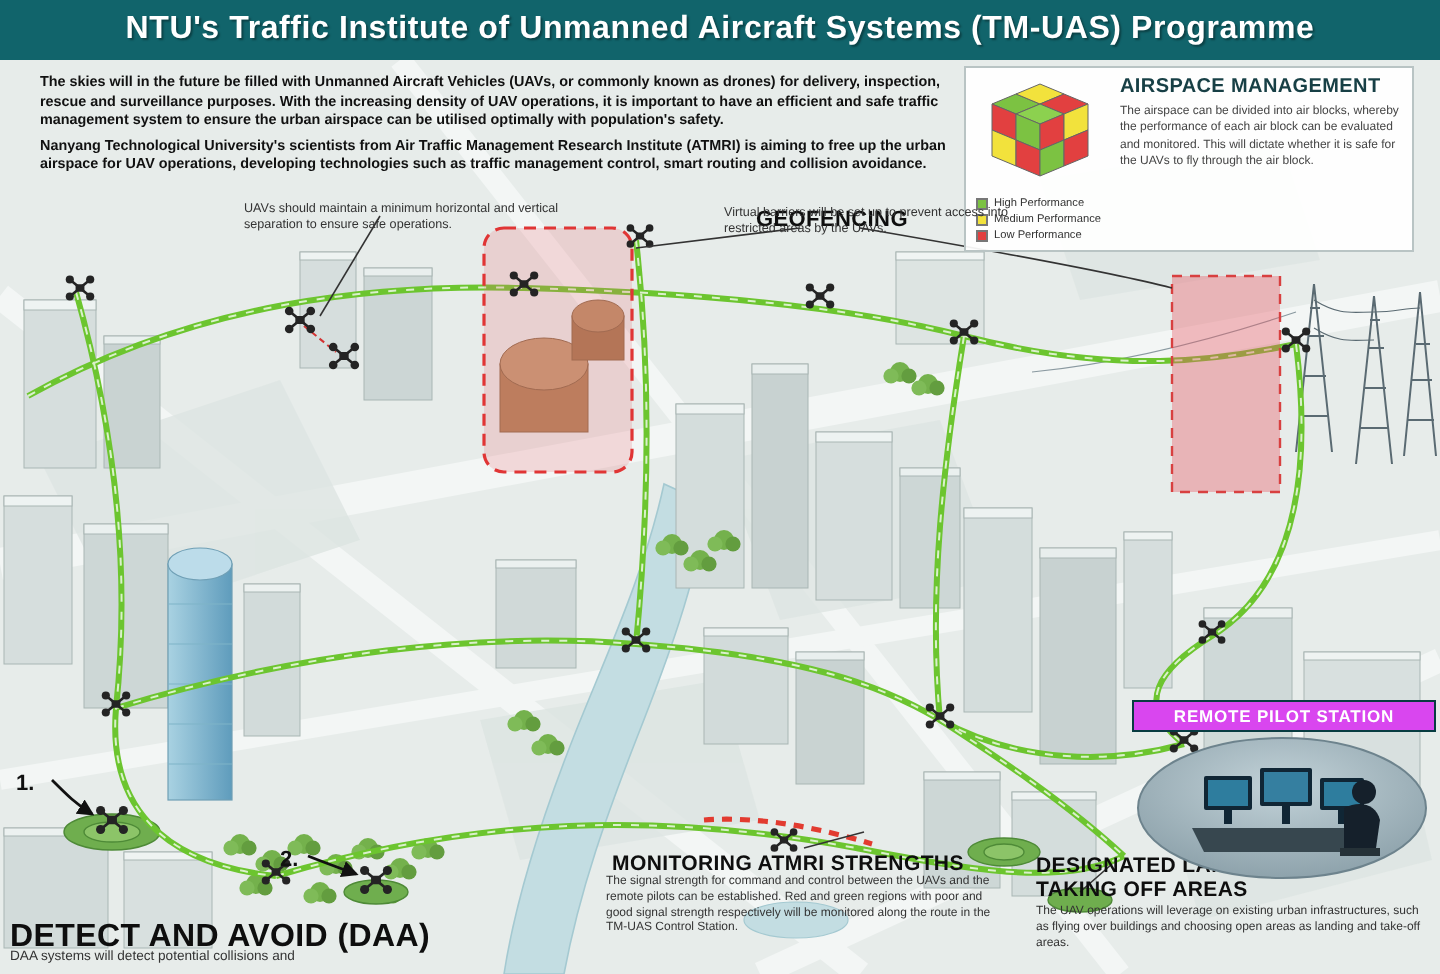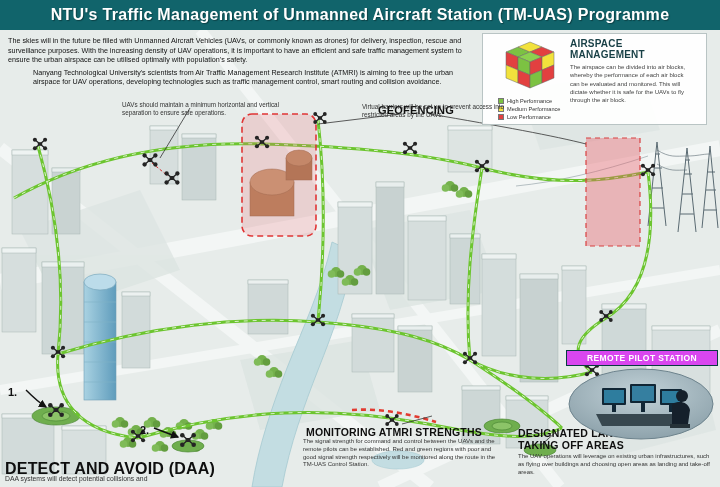--- a/index.html
+++ b/index.html
@@ -6,26 +6,26 @@
   html,body { background:#fff; }
   body { font-family:"Liberation Sans", sans-serif; }
   .poster { position:relative; width:720px; height:487px; overflow:hidden; background:#e7ecea; }
 
   .title-bar { position:absolute; top:0; left:0; width:720px; height:30px; background:#11646b;
     color:#fff; font-weight:bold; font-size:16px; line-height:30px; text-align:center;
     letter-spacing:0.3px; text-shadow:1px 1px 1px rgba(0,0,0,0.35); z-index:5; }
 
   .scene { position:absolute; top:30px; left:0; z-index:1; }
 
-  .intro { position:absolute; top:36px; left:8px; width:472px; font-size:7.2px; line-height:1.32;
-    color:#111; z-index:6; }
-  .intro p + p { margin-top:3px;margin-left:25px; }
+  .intro { position:absolute; top:36px; left:20px; width:472px; font-size:7.2px; line-height:1.32;
+    color:#111; z-index:6;font-weight:bold; }
+  .intro p + p { margin-top:3px; }
 
   .panel { position:absolute; top:33px; left:482px; width:225px; background:rgba(255,255,255,0.93);
-    border:1px solid #b9c4c4; padding:4px 15px; display:flex; gap:6px; z-index:6; }
+    border:1px solid #b9c4c4; padding:4px 5px; display:flex; gap:6px; z-index:6; }
   .panel-left { width:66px; flex:none; }
   .legend { margin-top:2px; }
   .legend-item { display:flex; align-items:center; gap:3px; font-size:5.6px; color:#333; margin-top:2px; }
   .chip { width:6px; height:6px; flex:none; border:0.5px solid #777; }
   .panel-title { font-size:10px; font-weight:bold; color:#173f45; letter-spacing:0.2px; }
   .panel-body { font-size:6px; line-height:1.38; color:#444; margin-top:3px; }
 
   .callout-h { position:absolute; font-weight:bold; color:#0e0e0e; font-size:11px; letter-spacing:0.2px; z-index:6; }
   .callout-b { position:absolute; font-size:6.3px; line-height:1.3; color:#333; z-index:6; }
 
@@ -46,21 +46,21 @@
 
   .rps { position:absolute; top:350px; left:566px; width:152px; z-index:6; }
   .rps-label { background:#d946ef; border:1px solid #083c41; color:#fff; font-size:8.5px;
     font-weight:bold; text-align:center; padding:2px 0; letter-spacing:0.4px; }
 </style>
 </head>
 <body>
 
 <div class="poster">
 
-  <div class="title-bar" style="background-color: rgb(17, 100, 107);">NTU's Traffic Management of Unmanned Aircraft Station (TM-UAS) Programme</div>
+  <div class="title-bar" style="background-color: rgb(17, 100, 107);">NTU's Traffic Institute of Unmanned Aircraft Systems (TM-UAS) Programme</div>
 
   <svg class="scene" width="720" height="457" viewBox="0 0 720 457">
     <defs>
       <linearGradient id="gBlue" x1="0" y1="0" x2="1" y2="0">
         <stop offset="0" stop-color="#a9d2e2"></stop>
           <stop offset="1" stop-color="#5f9cbc"></stop>
       </linearGradient>
       <marker id="ah" markerWidth="6" markerHeight="6" refX="5" refY="3" orient="auto">
         <path d="M0,0 L6,3 L0,6 Z" fill="#111"></path>
       </marker>

